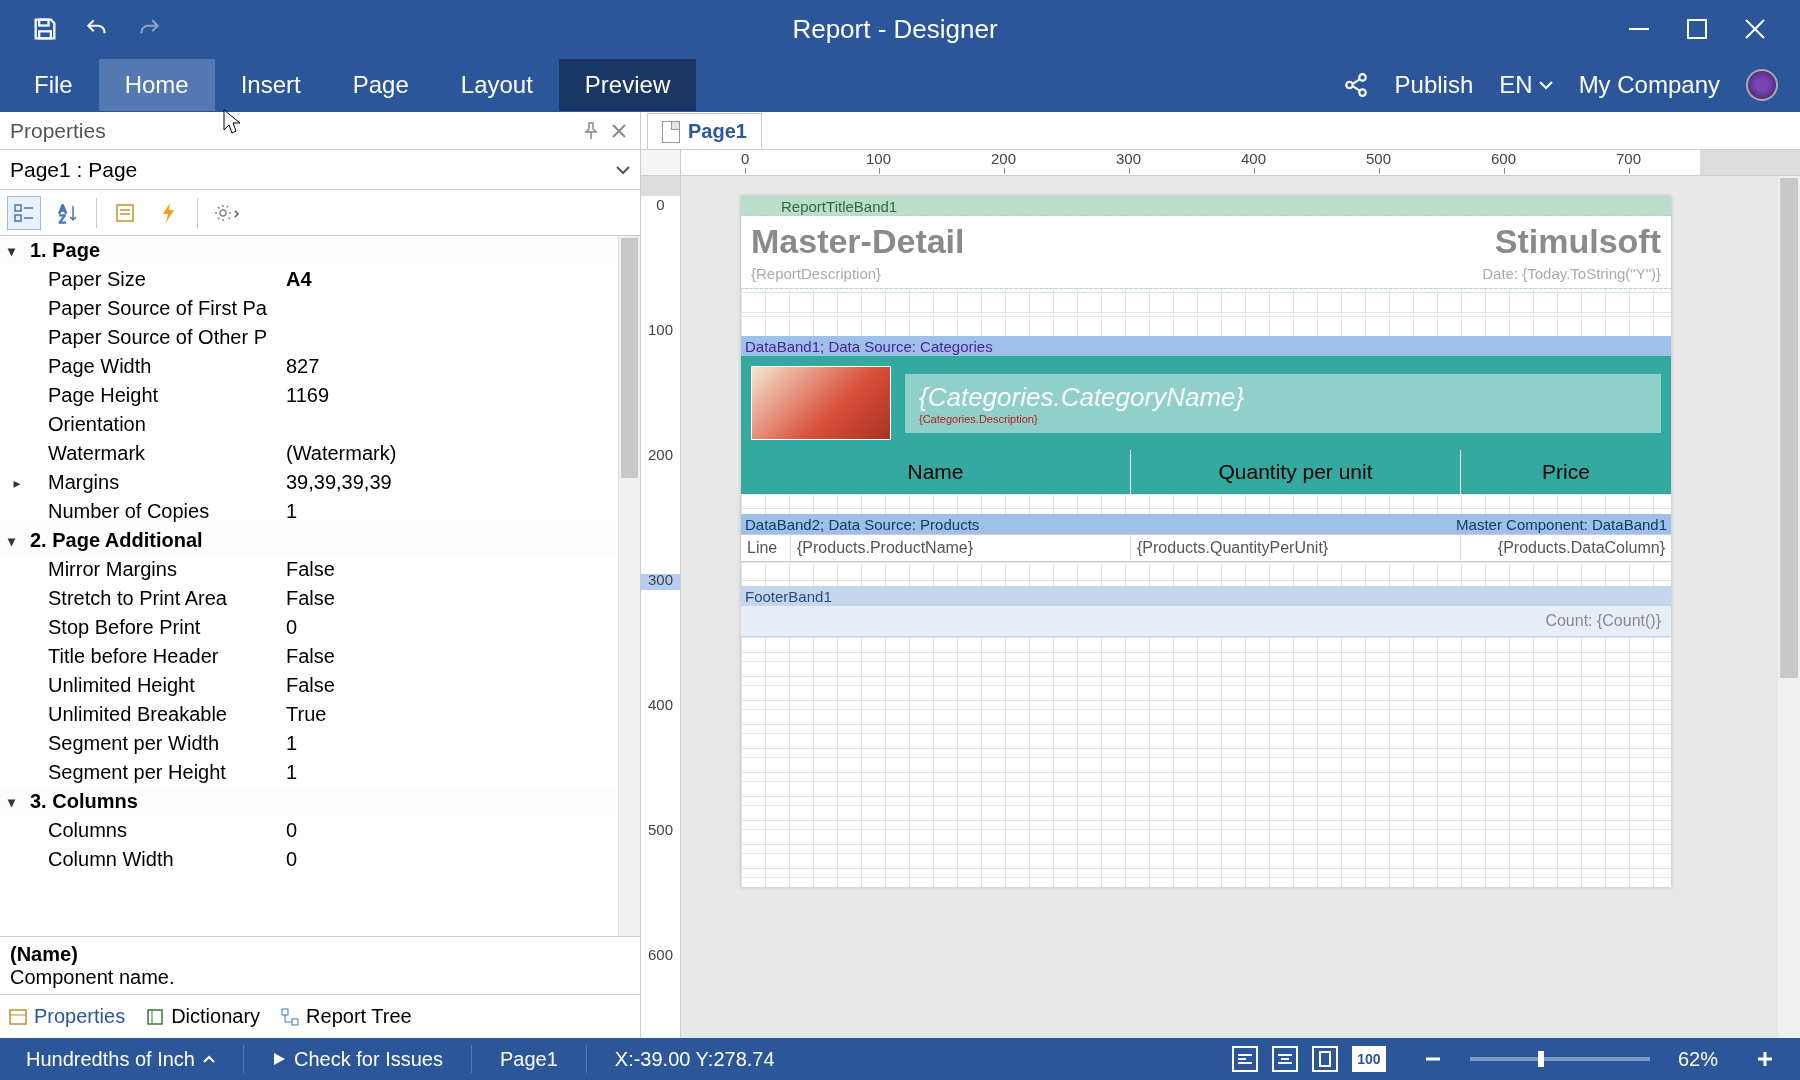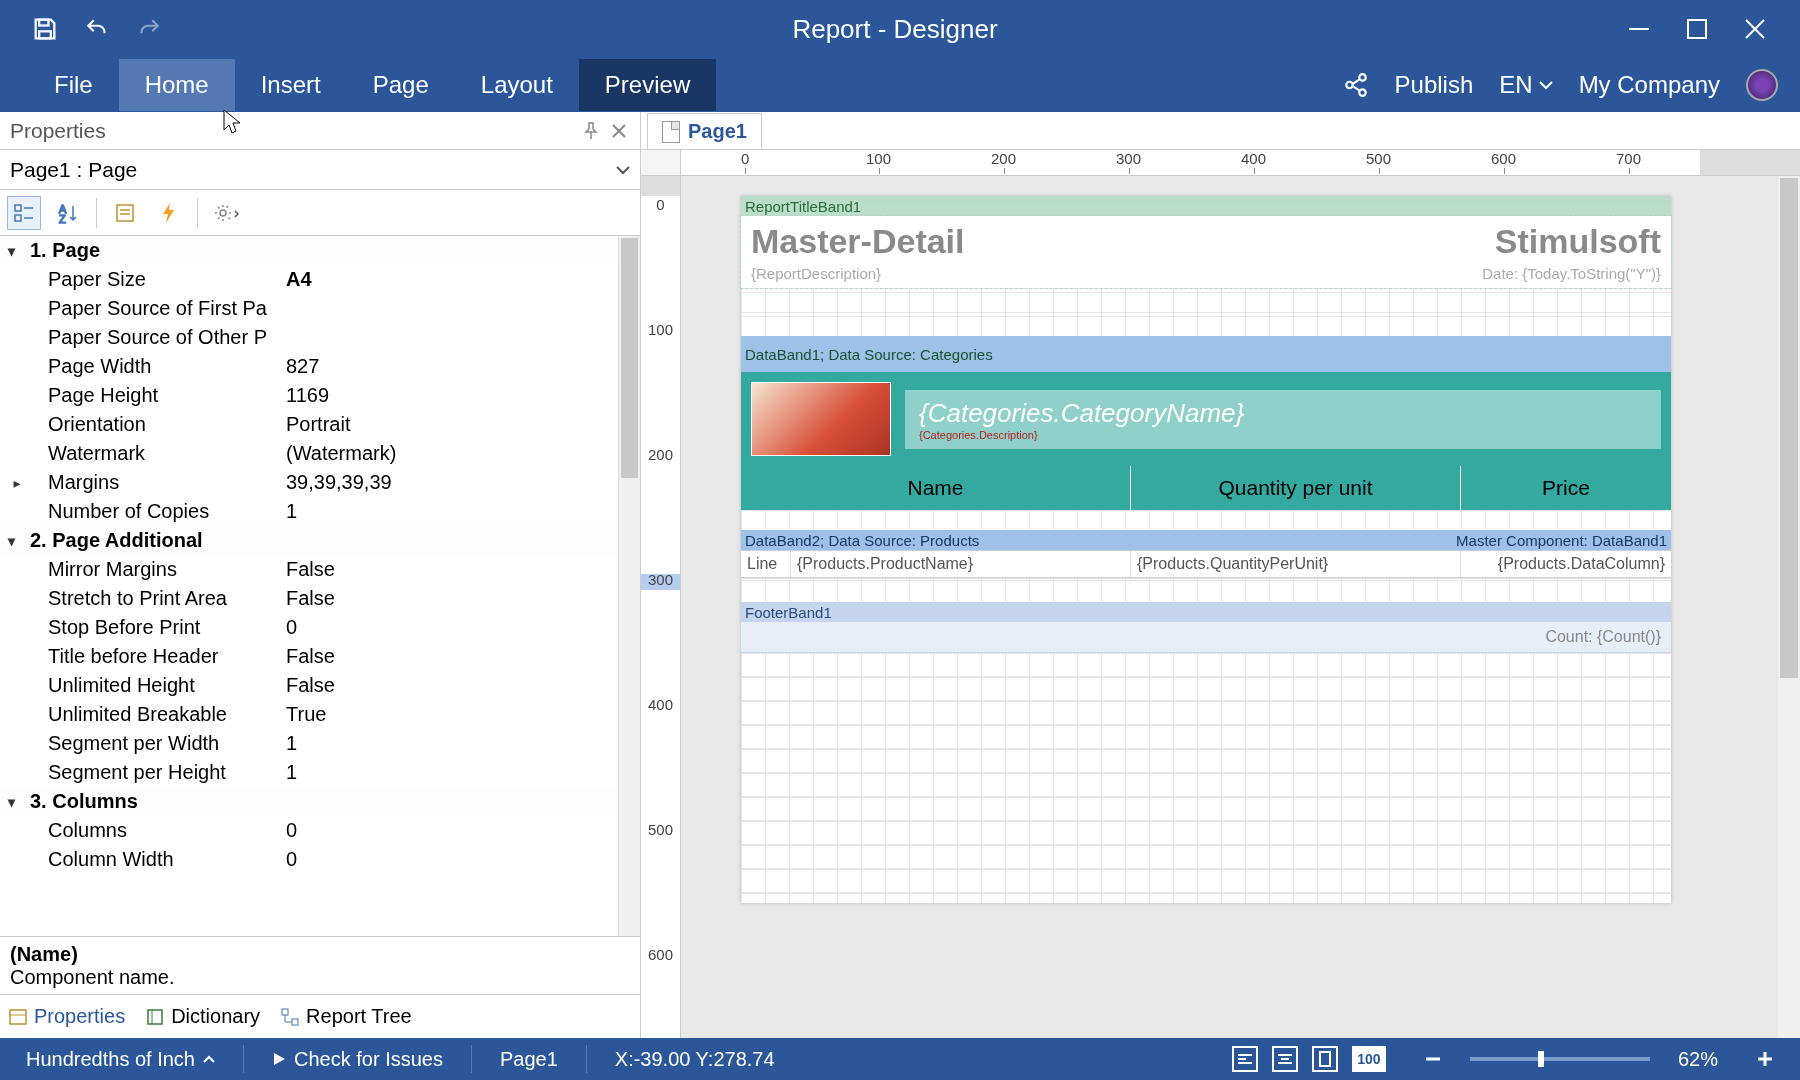--- a/index.html
+++ b/index.html
@@ -9,21 +9,21 @@
 
 
 .titlebar { height: 58px; background: #2b569a; display: flex; align-items: center; color: #fff; }
 .titlebar .qat { display: flex; gap: 18px; padding-left: 28px; }
 .titlebar .qat .qbtn { width: 34px; height: 34px; display: flex; align-items: center; justify-content: center; opacity: .95; }
 .titlebar .title { flex: 1; text-align: center; font-size: 26px; font-weight: 400; }
 .titlebar .wincontrols { display: flex; gap: 28px; padding-right: 30px; }
 .titlebar .wincontrols .wc { width: 30px; height: 30px; display: flex; align-items: center; justify-content: center; }
 
 
-.ribbon { height: 54px; background: #2b569a; display: flex; align-items: center; padding-left: 28px; color: #fff; font-size: 24px; }
+.ribbon { height: 54px; background: #2b569a; display: flex; align-items: center; padding-left: 8px; color: #fff; font-size: 24px; }
 .ribbon .tab { padding: 12px 26px; cursor: default; }
 .ribbon .tab.active { background: #5378b2; }
 .ribbon .tab.preview { background: #193664; }
 .ribbon .spacer { flex: 1; }
 .ribbon .right { display: flex; align-items: center; gap: 26px; padding-right: 22px; }
 .ribbon .share { width: 26px; height: 26px; }
 .ribbon .lang { display: flex; align-items: center; gap: 6px; }
 .ribbon .avatar { width: 32px; height: 32px; border-radius: 50%; background: radial-gradient(circle,#7944b5 30%,#3a2060 100%); border:2px solid #aaa; }
 
 
@@ -79,30 +79,30 @@
 .vRuler .shade{position:absolute;left:0;right:0;background:#dcdcdc;}
 .vRuler .blue{position:absolute;left:0;right:0;background:#b5cdf0;}
 
 .canvas{flex:1;background:#e8e8e8;overflow:hidden;position:relative;}
 .page{position:absolute;left:60px;top:20px;width:930px;background:#fff;box-shadow:0 0 4px rgba(0,0,0,.2);}
 .grid{background-image:linear-gradient(#e4e4e4 1px,transparent 1px),linear-gradient(90deg,#e4e4e4 1px,transparent 1px);background-size:24px 24px;}
 
 .band{position:relative;}
 .bandLabel{height:20px;font-size:15px;color:#0a4d0a;padding:1px 4px;display:flex;justify-content:space-between;align-items:center;}
 .titleBand{background:linear-gradient(#b9dcc8,#cce5d6);}
-.titleBand .bandLabel{color:#2a6b3f;}
+.titleBand .bandLabel{color:#2a6b3f;margin-left:36px;}
 .titleBody{background:#fff;padding:6px 10px;}
 .titleBody .h1{font-size:34px;font-weight:600;color:#8a8a8a;display:flex;justify-content:space-between;}
 .titleBody .sub{font-size:15px;color:#aaa;display:flex;justify-content:space-between;margin-top:4px;}
 .titleBody{outline:1px dashed #b7d5c4;}
 
 .gridSpacer{height:48px;}
 
 .dataBand1{background:#6fa1d8;}
-.dataBand1 .bandLabel{color:#14532d;background:#9ec1e9;height:36px;}
+.dataBand1 .bandLabel{color:#4c1d95;background:#9ec1e9;height:20px;}
 .catRow{display:flex;background:#33a9a0;padding:10px;gap:14px;align-items:center;}
 .catImg{width:140px;height:74px;background:linear-gradient(135deg,#f5e6d0,#d94f3a 60%,#a93324);border:1px solid #fff;}
 .catText{flex:1;background:#8fd1c9;padding:8px 14px;}
 .catText .cn{font-size:26px;color:#fff;font-weight:500;font-style:italic;}
 .catText .cd{font-size:11px;color:#b91c1c;}
 .colHead{display:flex;background:#33a9a0;color:#000000;font-size:21px;}
 .colHead div{padding:10px;text-align:center;}
 .ch1{width:390px;border-right:1px solid #fff;}
 .ch2{width:330px;border-right:1px solid #fff;}
 .ch3{flex:1;}
@@ -309,21 +309,20 @@
               <span class="val" style="">827</span>
             </div>
             <div class="row">
               <span class="exp"></span>
               <span class="name">Page Height</span>
               <span class="val" style="">1169</span>
             </div>
             <div class="row">
               <span class="exp"></span>
               <span class="name">Orientation</span>
-              <span class="val" style="">Portrait</span>
             </div>
             <div class="row">
               <span class="exp"></span>
               <span class="name">Watermark</span>
               <span class="val" style="">(Watermark)</span>
             </div>
             <div class="row">
               <span class="exp">▸</span>
               <span class="name">Margins</span>
               <span class="val" style="font-weight:normal">39,39,39,39</span>

